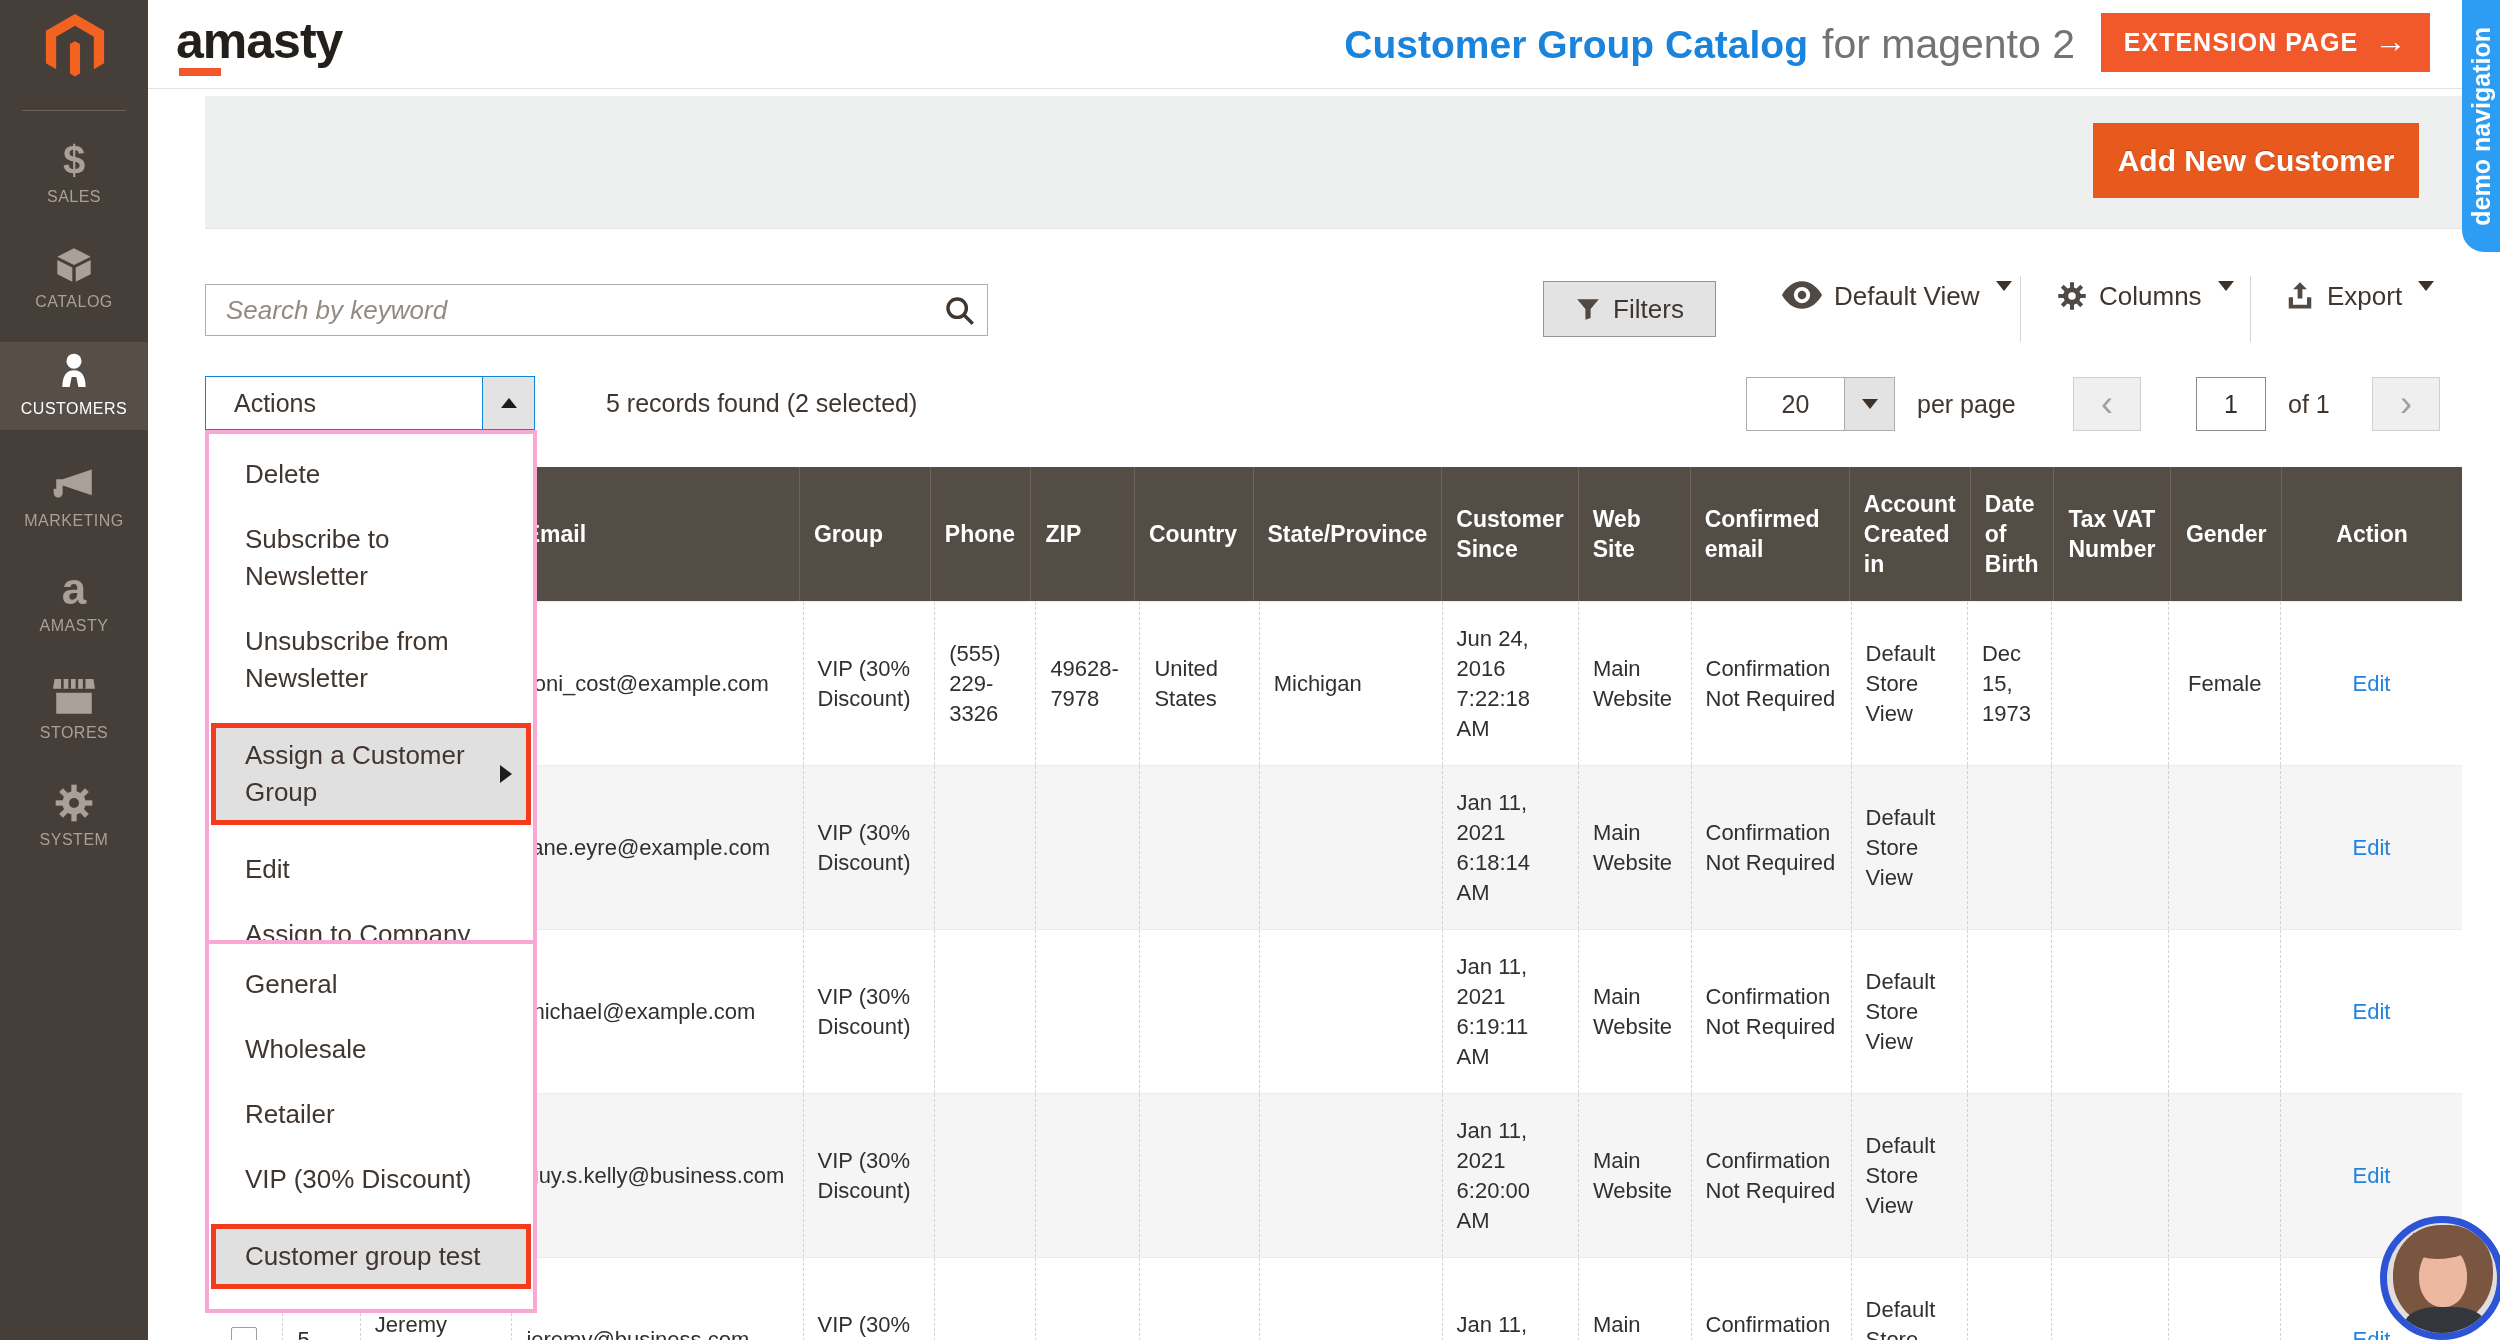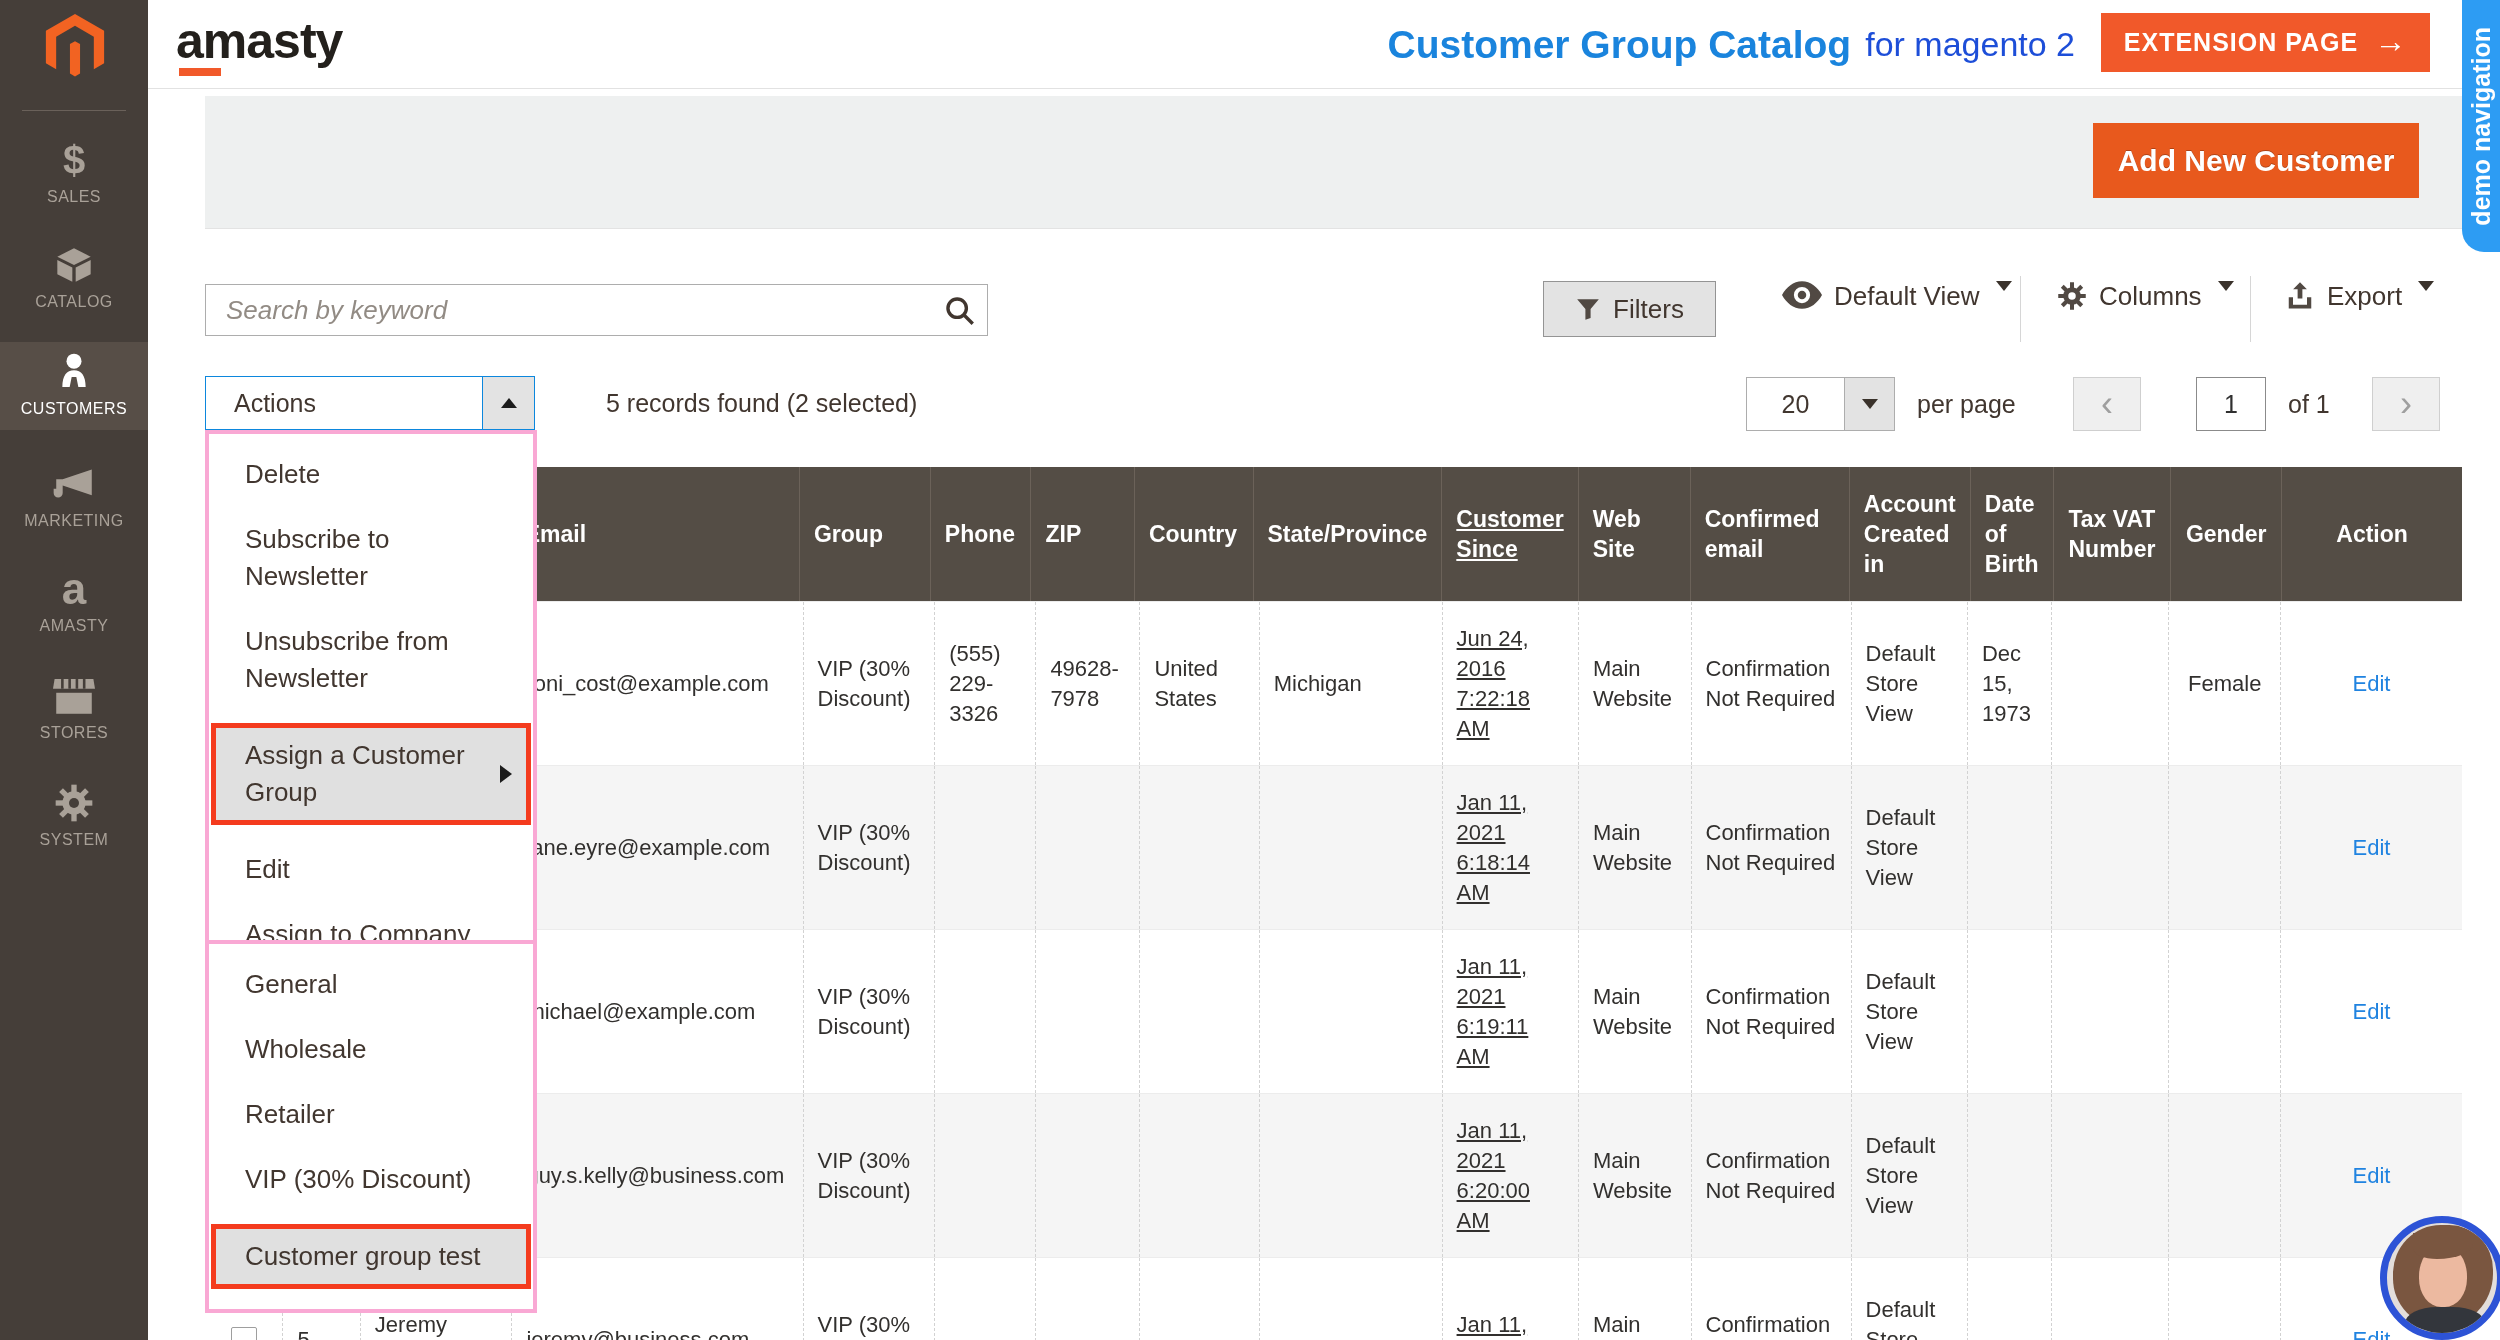--- a/index.html
+++ b/index.html
@@ -19,21 +19,21 @@
   .side-item.active { background:#574e47; height:88px; padding-top:8px; }
   .side-item.active .lbl, .side-item.active .ic { color:#fff; }
   .dollar { font-size:40px; font-weight:bold; line-height:40px; }
   .a-icon { font-size:44px; font-weight:bold; line-height:40px; position:relative; }
   
   .topbar { position:absolute; left:148px; top:0; width:2352px; height:89px; background:#fff; border-bottom:1px solid #e2e2e2; z-index:6; }
   .amasty { position:absolute; left:28px; top:12px; font-size:50px; font-weight:bold; color:#23201c; letter-spacing:-1px; cursor:pointer; }
   .amasty-bar { position:absolute; left:31px; top:68px; width:42px; height:8px; background:#f1592a; }
   .cgc { position:absolute; right:425px; top:0; height:89px; display:flex; align-items:center; gap:14px; white-space:nowrap; }
   .cgc .t1 { font-size:39px; font-weight:bold; color:#1a84dd; }
-  .cgc .t2 { font-size:34px; color:#1d4ed8; }
+  .cgc .t2 { font-size:41px; color:#737373; }
   .ext-btn { position:absolute; left:1953px; top:13px; width:329px; height:59px; background:#f1592a; color:#fff;
              display:flex; align-items:center; justify-content:center; gap:16px; font-size:25px; font-weight:bold;
              letter-spacing:1px; cursor:pointer; }
   .ext-btn .arr { font-size:32px; font-weight:normal; margin-top:-3px; }
   
   .demo-nav { position:absolute; right:0; top:0; width:38px; height:252px; background:#2d9cf3; border-radius:0 0 0 22px;
               z-index:50; display:flex; align-items:center; justify-content:center; cursor:pointer; }
   .demo-nav span { writing-mode:vertical-rl; transform:rotate(180deg); color:#fff; font-weight:bold; font-size:25px; white-space:nowrap; }
   
   .band { position:absolute; left:205px; top:96px; width:2257px; height:133px; background:#eef0f0; border-bottom:1px solid #e3e3e3; }
@@ -73,21 +73,21 @@
   .th { display:flex; align-items:center; padding:0 14px; color:#fff; font-weight:bold; font-size:23px; line-height:30px;
         border-left:1px solid #6b6259; cursor:pointer; }
   .th:first-child { border-left:none; }
   .trow { display:flex; height:164px; background:#fff; border-top:1px solid #ececec; }
   .trow.alt { background:#f5f5f5; }
   .td { display:flex; align-items:center; padding:0 14px; font-size:22px; line-height:30px; color:#32302e;
         border-left:1px dashed #d2d2d2; overflow:hidden; }
   .td:first-child { border-left:none; }
   .c-cb{width:80px; justify-content:center;} .c-id{width:80px;} .c-name{width:158px;} .c-email{width:305px;}
   .c-group{width:137px;} .c-phone{width:105px;} .c-zip{width:108px;} .c-country{width:124px;}
-  .c-state{width:191px;} .c-since{width:142px;text-decoration:underline;} .c-web{width:117px;} .c-conf{width:167px;}
+  .c-state{width:191px;} .c-since{width:142px;} .c-web{width:117px;} .c-conf{width:167px;}
   .c-acct{width:121px;} .c-dob{width:87px;} .c-tax{width:122px;} .c-gender{width:116px; justify-content:center;}
   .c-action{width:190px; justify-content:center;}
   .cb { width:26px; height:26px; border:1px solid #9e9e9e; border-radius:2px; background:#fff; cursor:pointer; }
   .edit-link { color:#2083e0; cursor:pointer; }
   
   .menu { position:absolute; left:205px; width:332px; background:#fff; border:4px solid #f9a8d4; padding:8px 8px; z-index:20; }
   #menu-actions { top:430px; }
   #menu-groups { top:940px; }
   .m-item { padding:14px 28px; font-size:26px; line-height:37px; color:#41362f; cursor:pointer; position:relative; }
   .m-item.hl { background:#e0e0e0; border:5px solid #f43b1e; margin:12px -6px; padding:9px 29px; }

